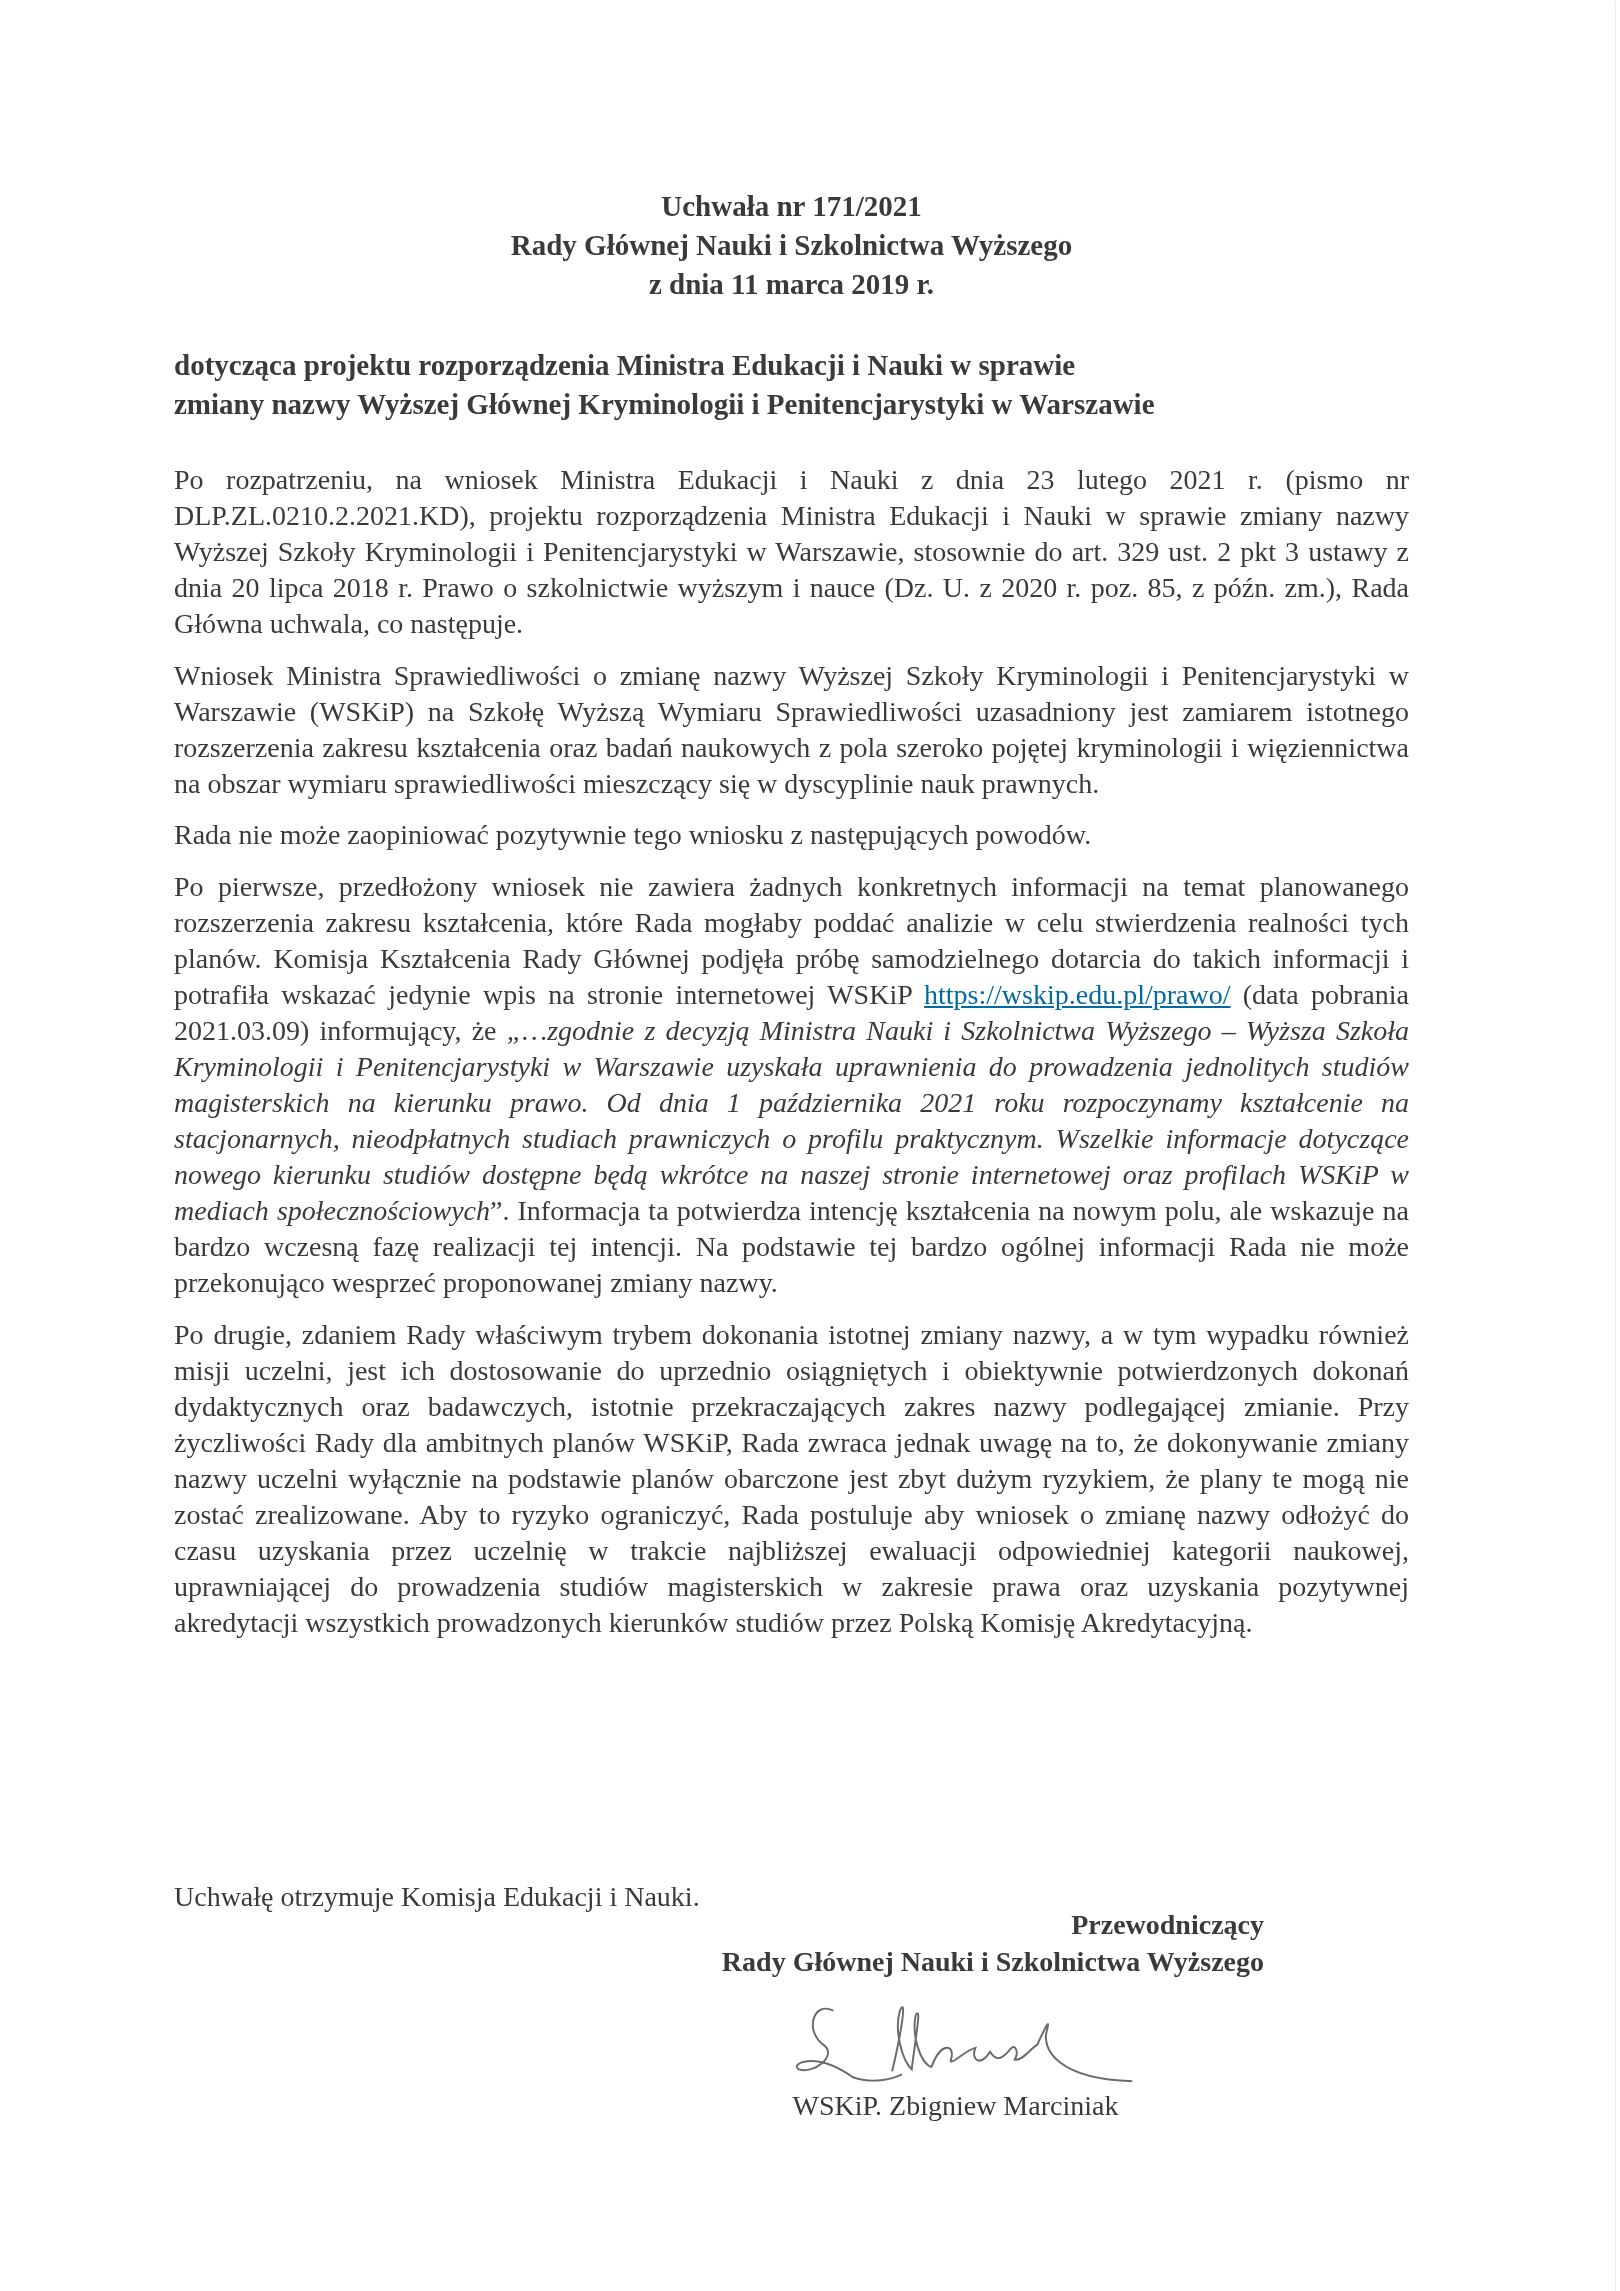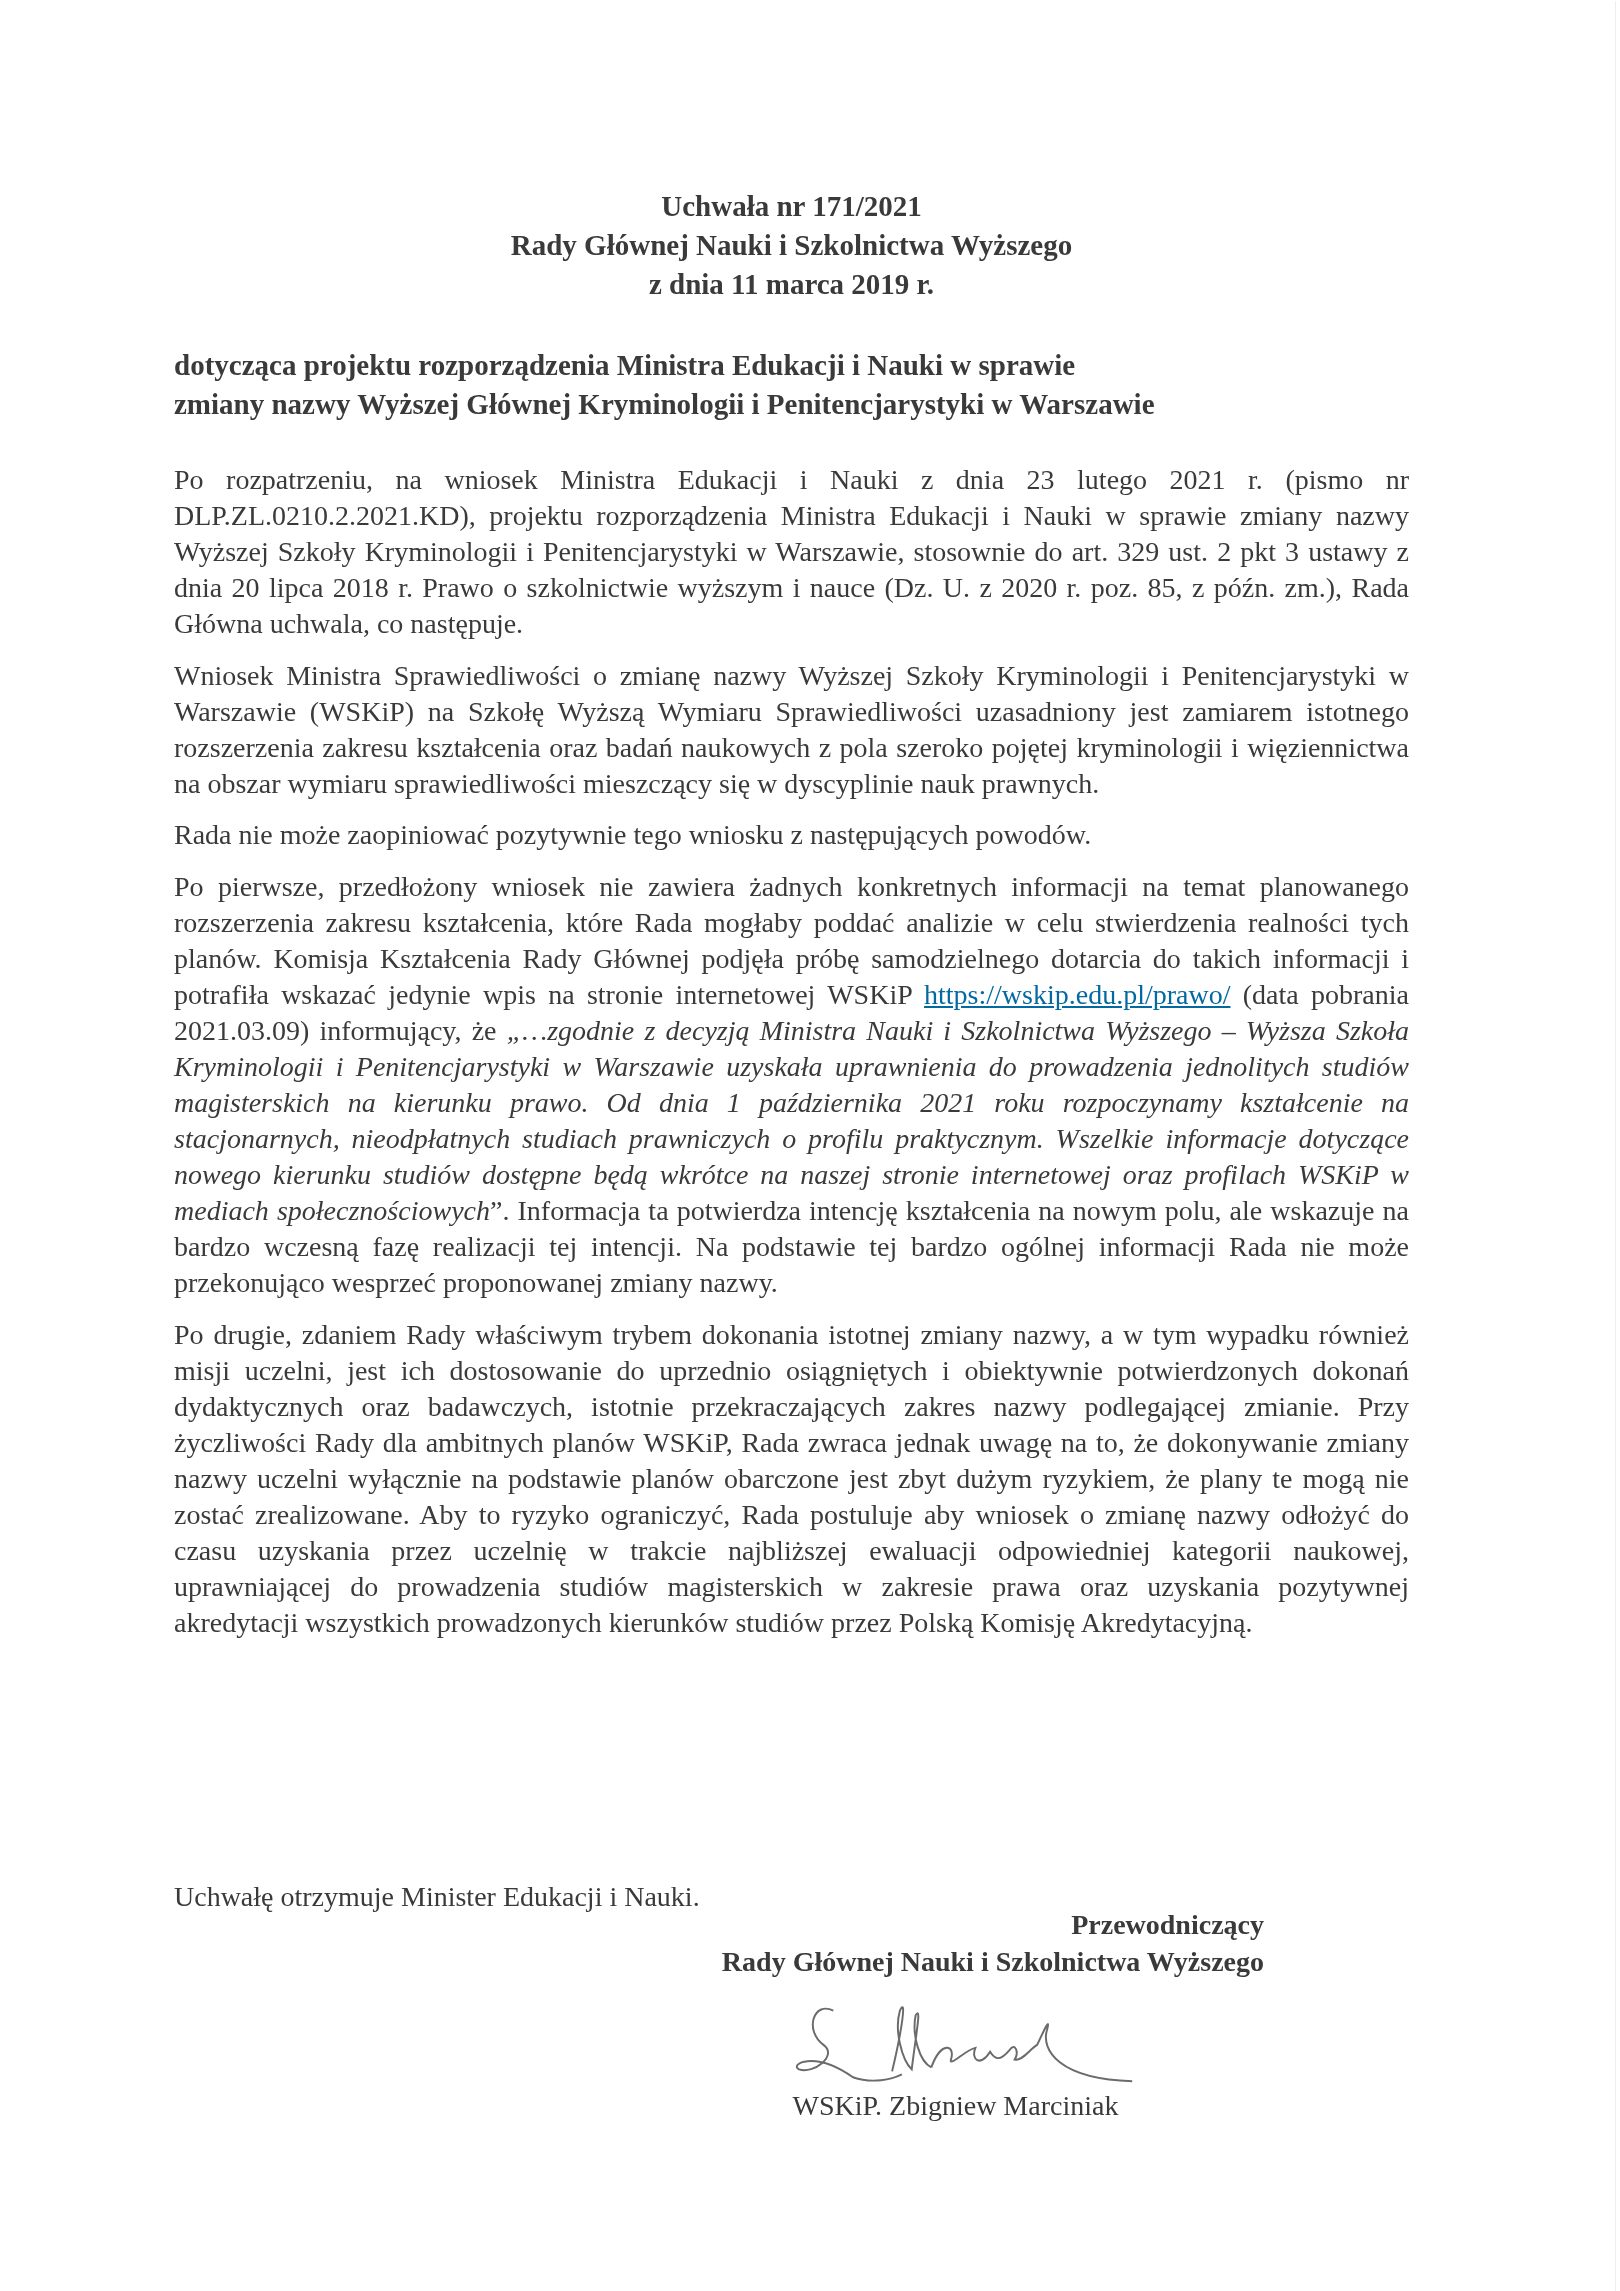--- a/index.html
+++ b/index.html
@@ -60,21 +60,21 @@
   </div>
 
   <div class="body">
     <p>Po rozpatrzeniu, na wniosek Ministra Edukacji i Nauki z dnia 23 lutego 2021 r. (pismo nr DLP.ZL.0210.2.2021.KD), projektu rozporządzenia Ministra Edukacji i Nauki w sprawie zmiany nazwy Wyższej Szkoły Kryminologii i Penitencjarystyki w Warszawie, stosownie do art. 329 ust. 2 pkt 3 ustawy z dnia 20 lipca 2018 r. Prawo o szkolnictwie wyższym i nauce (Dz. U. z 2020 r. poz. 85, z późn. zm.), Rada Główna uchwala, co następuje.</p>
     <p>Wniosek Ministra Sprawiedliwości o zmianę nazwy Wyższej Szkoły Kryminologii i Penitencjarystyki w Warszawie (WSKiP) na Szkołę Wyższą Wymiaru Sprawiedliwości uzasadniony jest zamiarem istotnego rozszerzenia zakresu kształcenia oraz badań naukowych z pola szeroko pojętej kryminologii i więziennictwa na obszar wymiaru sprawiedliwości mieszczący się w dyscyplinie nauk prawnych.</p>
     <p>Rada nie może zaopiniować pozytywnie tego wniosku z następujących powodów.</p>
     <p><span>Po pierwsze, przedłożony wniosek nie zawiera żadnych konkretnych informacji na temat planowanego rozszerzenia zakresu kształcenia, które Rada mogłaby poddać analizie w celu stwierdzenia realności tych planów. Komisja Kształcenia Rady Głównej podjęła próbę samodzielnego dotarcia do takich informacji i potrafiła wskazać jedynie wpis na stronie internetowej WSKiP </span><span class="link">https://wskip.edu.pl/prawo/</span><span> (data pobrania 2021.03.09) informujący, że </span><span class="quote">„…zgodnie z decyzją Ministra Nauki i Szkolnictwa Wyższego – Wyższa Szkoła Kryminologii i Penitencjarystyki w Warszawie uzyskała uprawnienia do prowadzenia jednolitych studiów magisterskich na kierunku prawo. Od dnia 1 października 2021 roku rozpoczynamy kształcenie na stacjonarnych, nieodpłatnych studiach prawniczych o profilu praktycznym. Wszelkie informacje dotyczące nowego kierunku studiów dostępne będą wkrótce na naszej stronie internetowej oraz profilach WSKiP w mediach społecznościowych</span><span>”. Informacja ta potwierdza intencję kształcenia na nowym polu, ale wskazuje na bardzo wczesną fazę realizacji tej intencji.  Na podstawie tej bardzo ogólnej informacji Rada nie może przekonująco wesprzeć proponowanej zmiany nazwy.</span></p>
     <p>Po drugie, zdaniem Rady właściwym trybem dokonania istotnej zmiany nazwy, a w tym wypadku również misji uczelni, jest ich dostosowanie do uprzednio osiągniętych i obiektywnie potwierdzonych dokonań dydaktycznych oraz badawczych, istotnie przekraczających zakres nazwy podlegającej zmianie. Przy życzliwości Rady dla ambitnych planów WSKiP, Rada zwraca jednak uwagę na to, że dokonywanie zmiany nazwy uczelni wyłącznie na podstawie planów obarczone jest zbyt dużym ryzykiem, że plany te mogą nie zostać zrealizowane. Aby to ryzyko ograniczyć, Rada postuluje aby wniosek o zmianę nazwy odłożyć do czasu uzyskania przez uczelnię w trakcie najbliższej ewaluacji odpowiedniej kategorii naukowej, uprawniającej do prowadzenia studiów magisterskich w zakresie prawa oraz uzyskania pozytywnej akredytacji wszystkich prowadzonych kierunków studiów przez Polską Komisję Akredytacyjną.</p>
   </div>
 
-  <div class="closing">Uchwałę otrzymuje Minister Edukacji i Nauki.</div>
+  <div class="closing">Uchwałę otrzymuje Komisja Edukacji i Nauki.</div>
 
   <div class="sign-block">
     <div>Przewodniczący</div>
     <div>Rady Głównej Nauki i Szkolnictwa Wyższego</div>
   </div>
 
   <svg class="signature" viewBox="0 0 360 100">
     <path d="M40 20 C 20 10, 10 40, 30 55 C 45 66, 20 85, 5 80 C -5 75, 20 60, 60 88 C 80 95, 100 90, 110 85" fill="none" stroke="#6b6b6b" stroke-width="2"></path>
     <path d="M100 82 C 110 40, 115 5, 108 20 C 102 40, 110 70, 120 80 C 125 40, 130 15, 124 25 C 120 45, 128 72, 140 78" fill="none" stroke="#6b6b6b" stroke-width="2"></path>
     <path d="M140 78 C 150 50, 165 55, 160 70 C 158 78, 175 60, 185 58 C 180 70, 190 78, 200 62 C 205 70, 210 72, 220 60 C 225 52, 230 62, 225 70 C 232 72, 240 60, 248 55 C 255 40, 262 25, 258 40 C 252 60, 270 90, 345 92" fill="none" stroke="#6b6b6b" stroke-width="2"></path>

